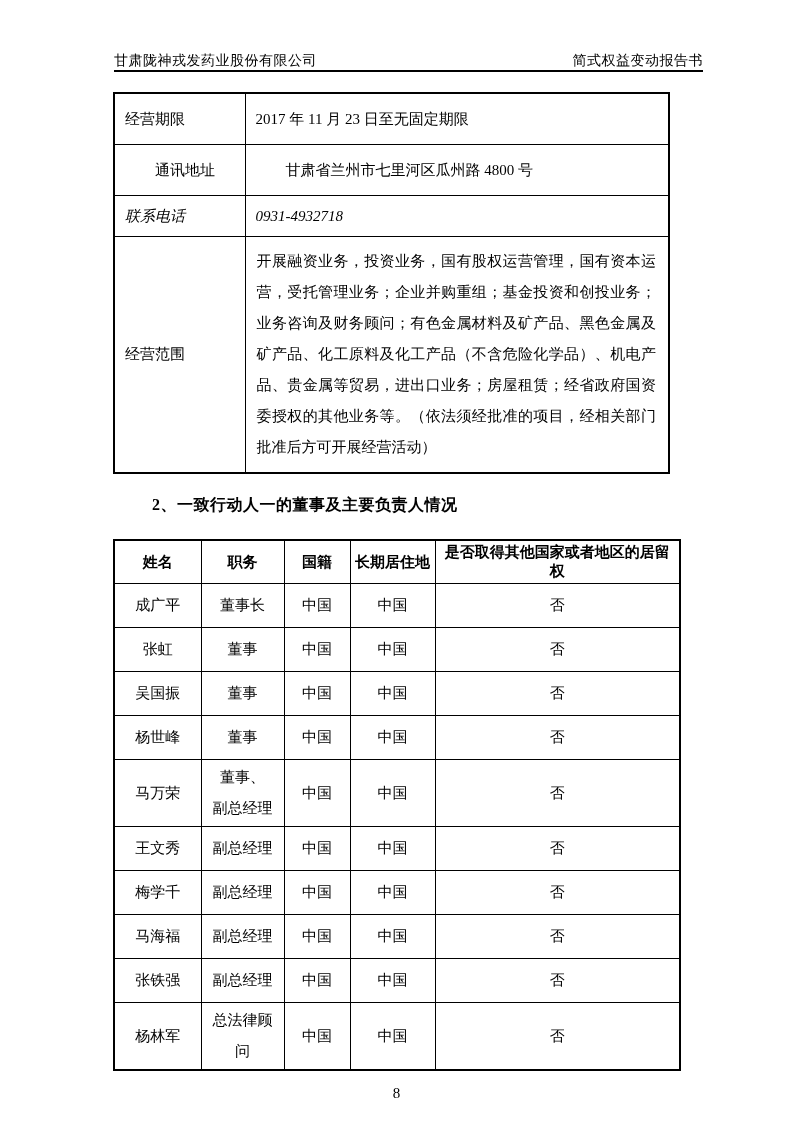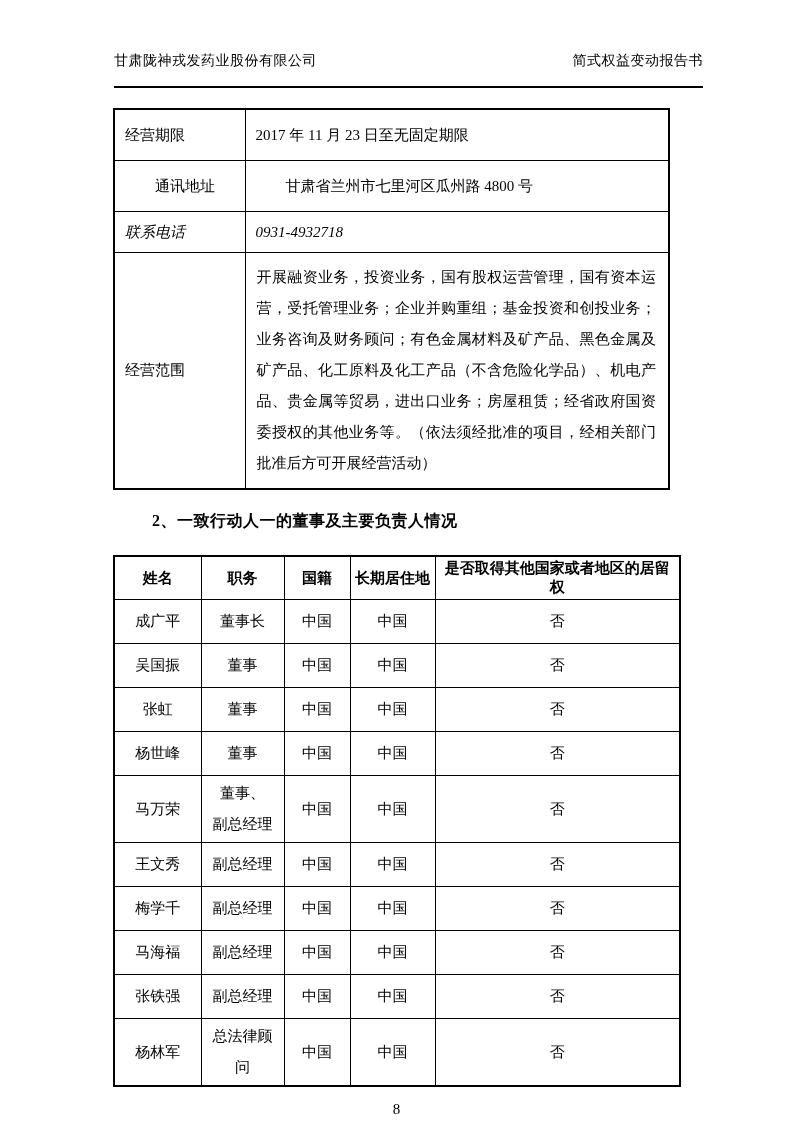--- a/index.html
+++ b/index.html
@@ -10,21 +10,21 @@
   }
   .page { position: relative; width: 793px; height: 1122px; overflow: hidden; background: #fff; }
 
   
   .header {
     margin: 52px 0 0 114px;
     width: 589px;
     display: flex; justify-content: space-between; align-items: flex-end;
     font-size: 14px; letter-spacing: 0.5px;
     border-bottom: 2px solid #000;
-    padding-bottom: 16px;
+    padding-bottom: 0;
   }
 
   
   table { border-collapse: collapse; table-layout: fixed; }
   .info-table {
     margin: 20px 0 0 113px;
     width: 555px;
     border: 2px solid #000;
   }
   .info-table td {
@@ -143,28 +143,28 @@
     </thead>
     <tbody>
       <tr>
         <td>成广平</td>
         <td class="pos">董事长</td>
         <td>中国</td>
         <td>中国</td>
         <td>否</td>
       </tr>
       <tr>
+        <td>张虹</td>
+        <td class="pos">董事</td>
+        <td>中国</td>
+        <td>中国</td>
+        <td>否</td>
+      </tr>
+      <tr>
         <td>吴国振</td>
-        <td class="pos">董事</td>
-        <td>中国</td>
-        <td>中国</td>
-        <td>否</td>
-      </tr>
-      <tr>
-        <td>张虹</td>
         <td class="pos">董事</td>
         <td>中国</td>
         <td>中国</td>
         <td>否</td>
       </tr>
       <tr>
         <td>杨世峰</td>
         <td class="pos">董事</td>
         <td>中国</td>
         <td>中国</td>

